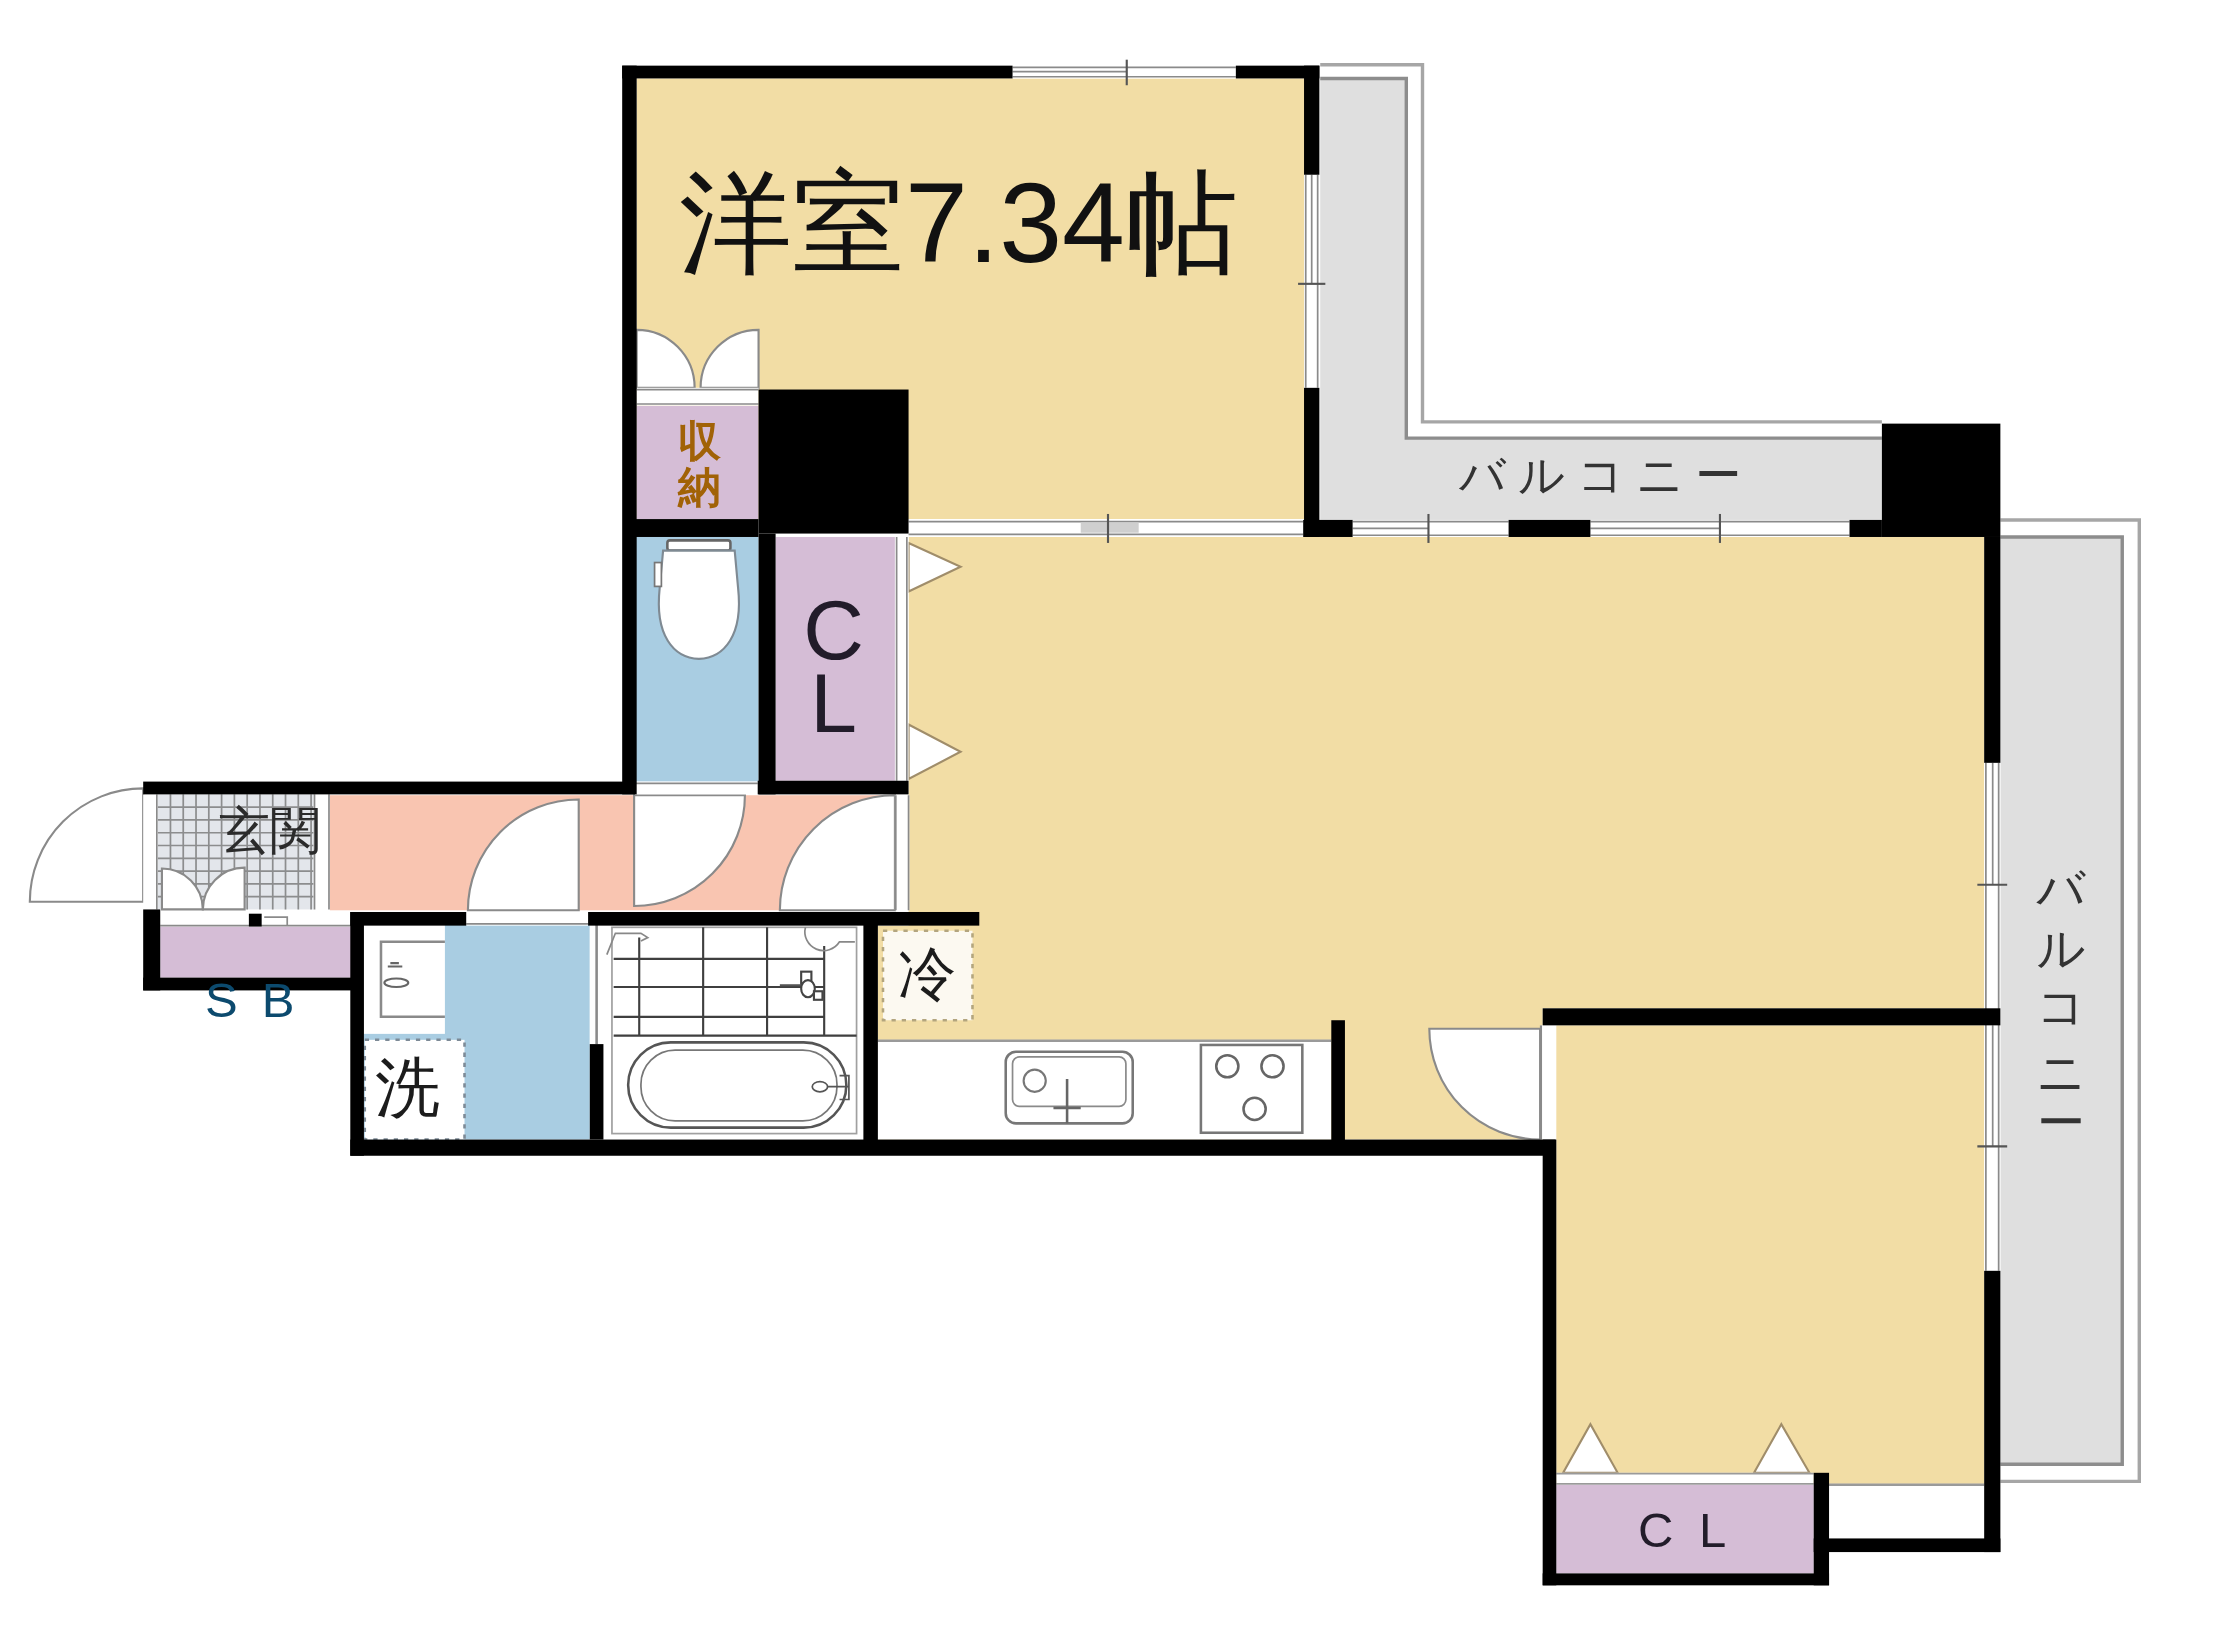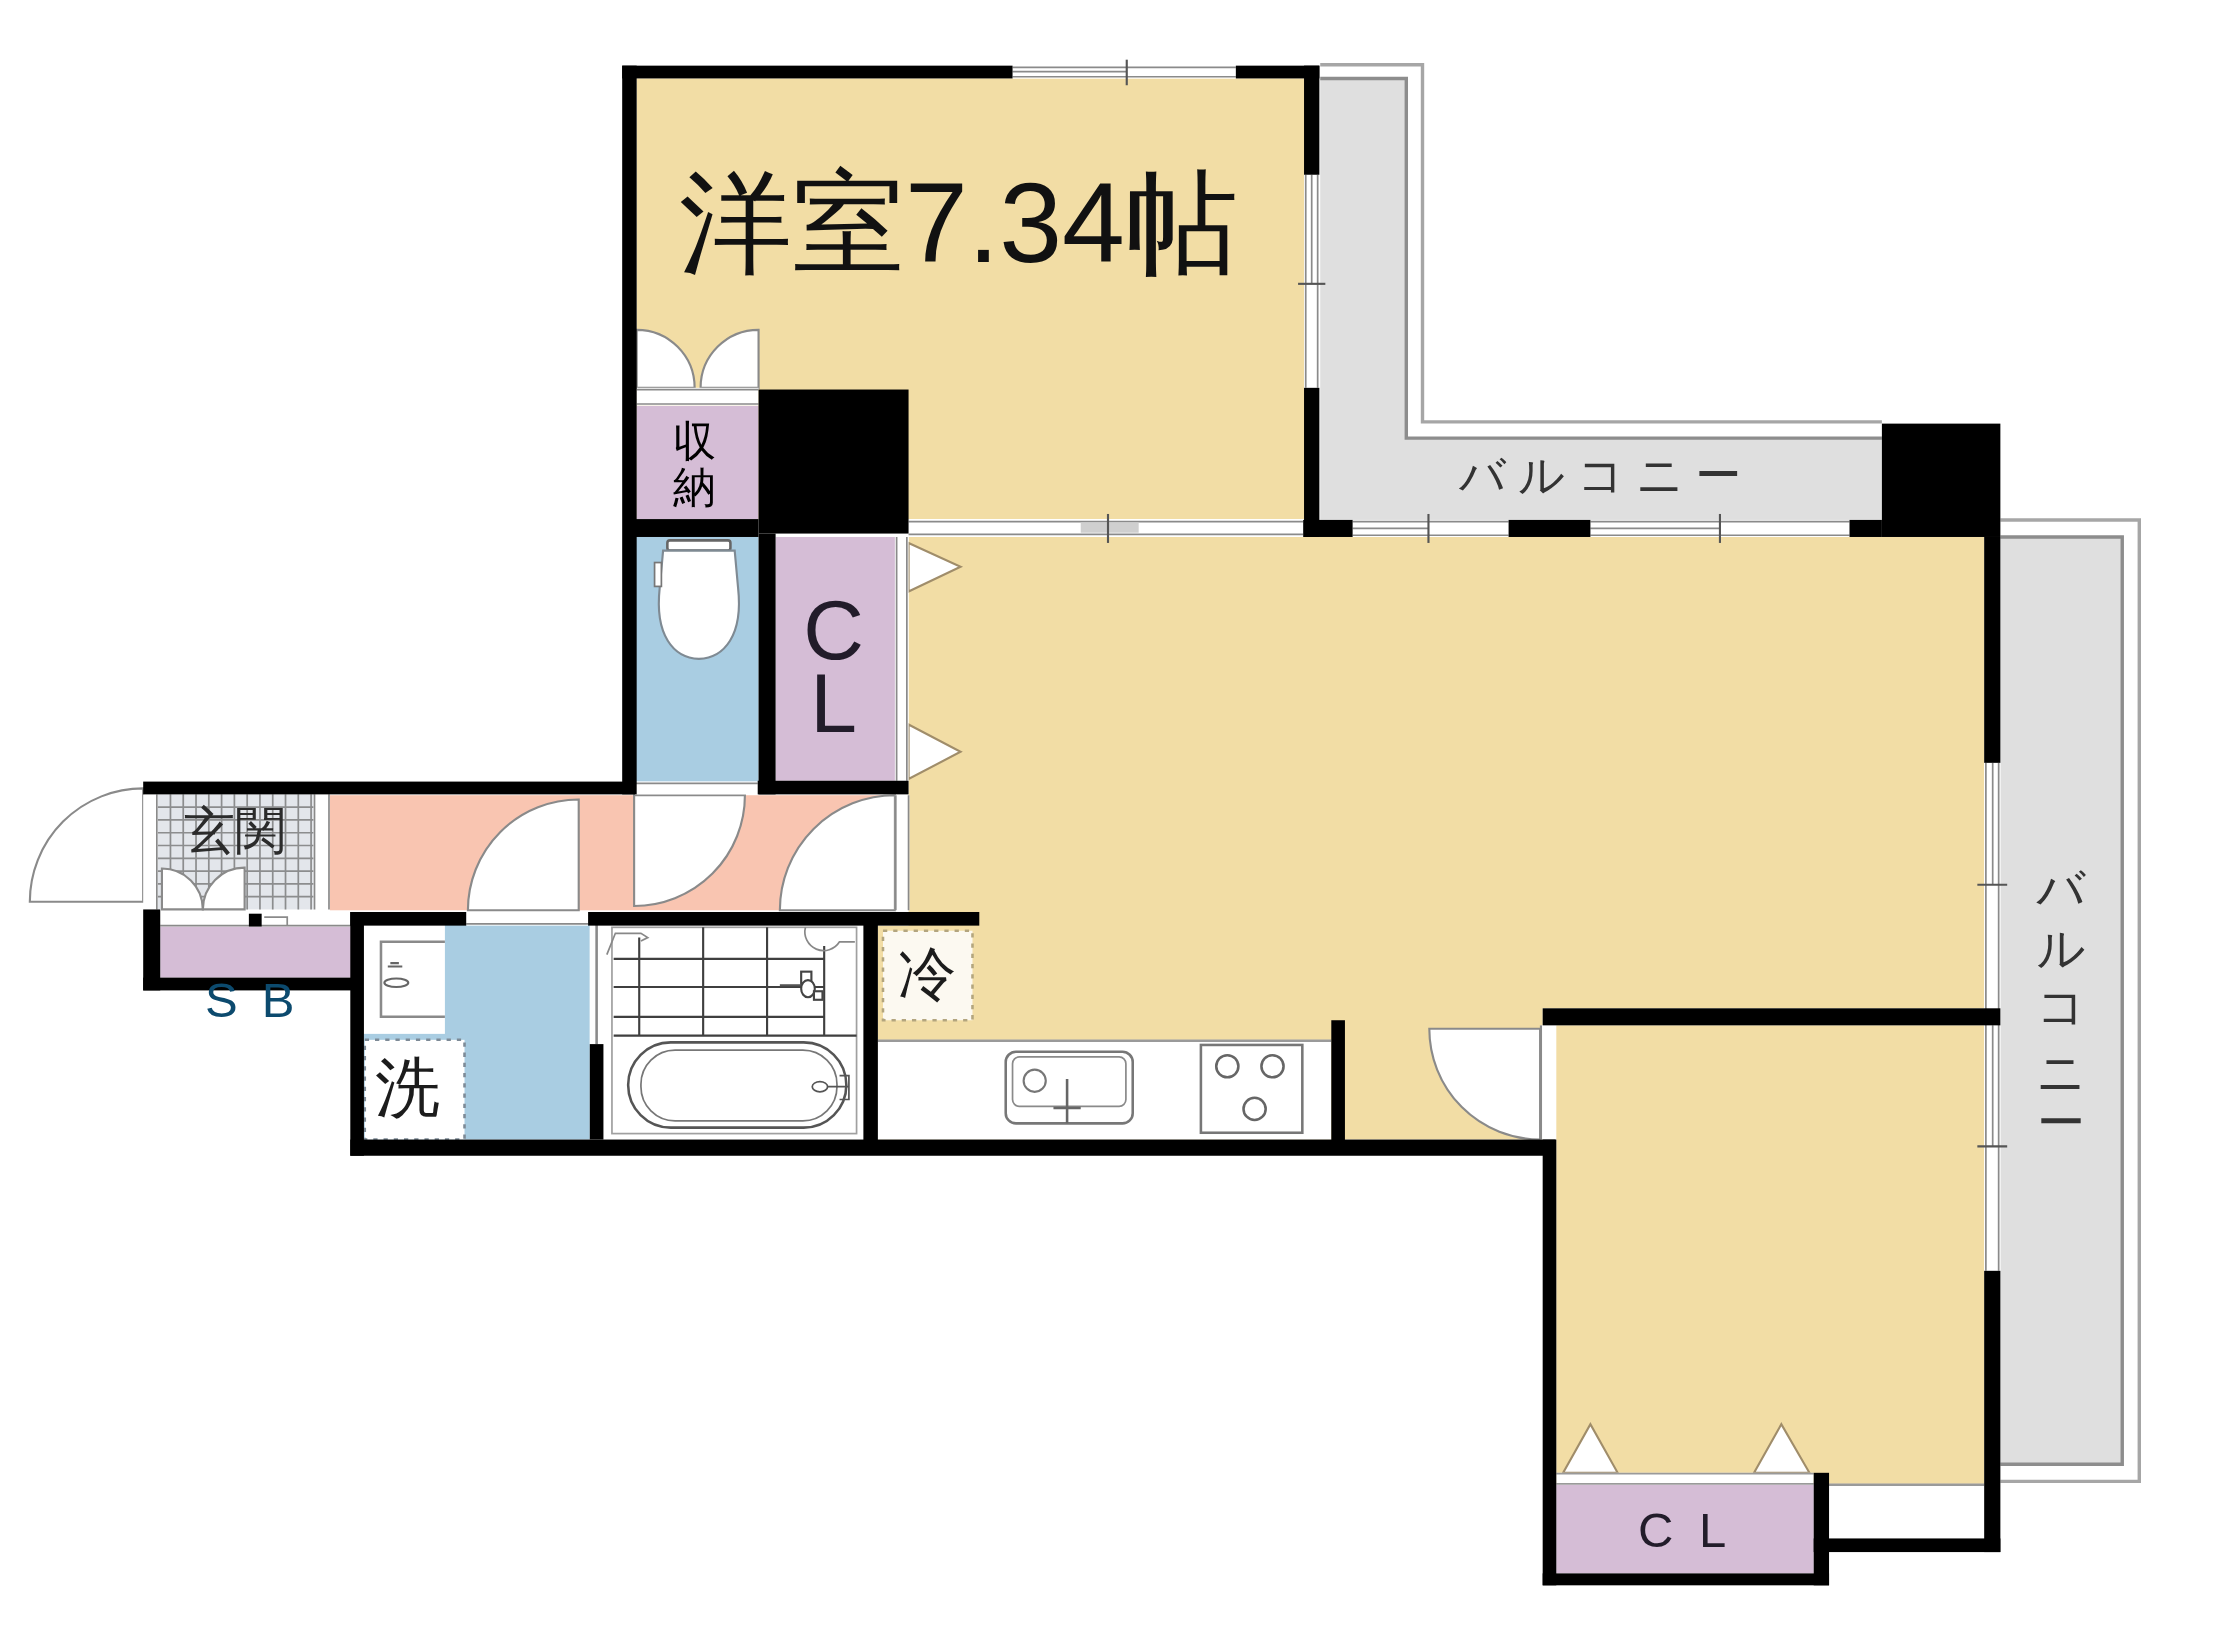--- a/index.html
+++ b/index.html
@@ -8,26 +8,26 @@
   .lbl { position: absolute; line-height: 1; white-space: nowrap; color: #111111;
          font-family: "Liberation Sans", "DejaVu Sans", sans-serif; }
   .room-lbl { font-weight: normal; }
   .western { left: 679px; top: 167px; font-size: 113px; }
   .ldk { left: 1168px; top: 716px; font-size: 118px; }
   .japanese { left: 1562px; top: 1193px; font-size: 114px; }
   .balc-top { left: 1459px; top: 452px; font-size: 46px; letter-spacing: 12px; color: #333333; }
   .balc-right { left: 2037px; top: 835px; font-size: 48px; letter-spacing: 11px; color: #333333;
                 writing-mode: vertical-rl; }
   .storage { left: 673px; top: 418px; width: 48px; font-size: 43px; line-height: 46px;
-             white-space: normal; word-break: break-all; color: #000000; text-align: left; }
+             white-space: normal; word-break: break-all; color: #a16207; text-align: right; font-weight: bold; }
   .cl-ldk { left: 803px; top: 594px; width: 61px; font-size: 84px; line-height: 73px;
             white-space: normal; word-break: break-all; text-align: center; color: #221c2a; }
   .cl-jp { left: 1638px; top: 1506px; font-size: 49px; letter-spacing: 25.6px; color: #221c2a; }
   .sb { left: 205px; top: 976px; font-size: 49px; letter-spacing: 24px; color: #0c4a6e; }
-  .genkan { left: 184px; top: 805px; font-size: 51px; color: #2b2b2b; }
+  .genkan { left: 184px; top: 805px; font-size: 51px; color: #2b2b2b; padding-left: 35px; }
   .laundry { left: 375px; top: 1055px; font-size: 65px; color: #1c1c1c; }
   .fridge { left: 898px; top: 945px; font-size: 58px; color: #1c1c1c; }
 </style>
 </head>
 <body>
 
 <div id="canvas">
 
 <svg id="plan" width="2216" height="1645" viewBox="0 0 2600 1930">
 

